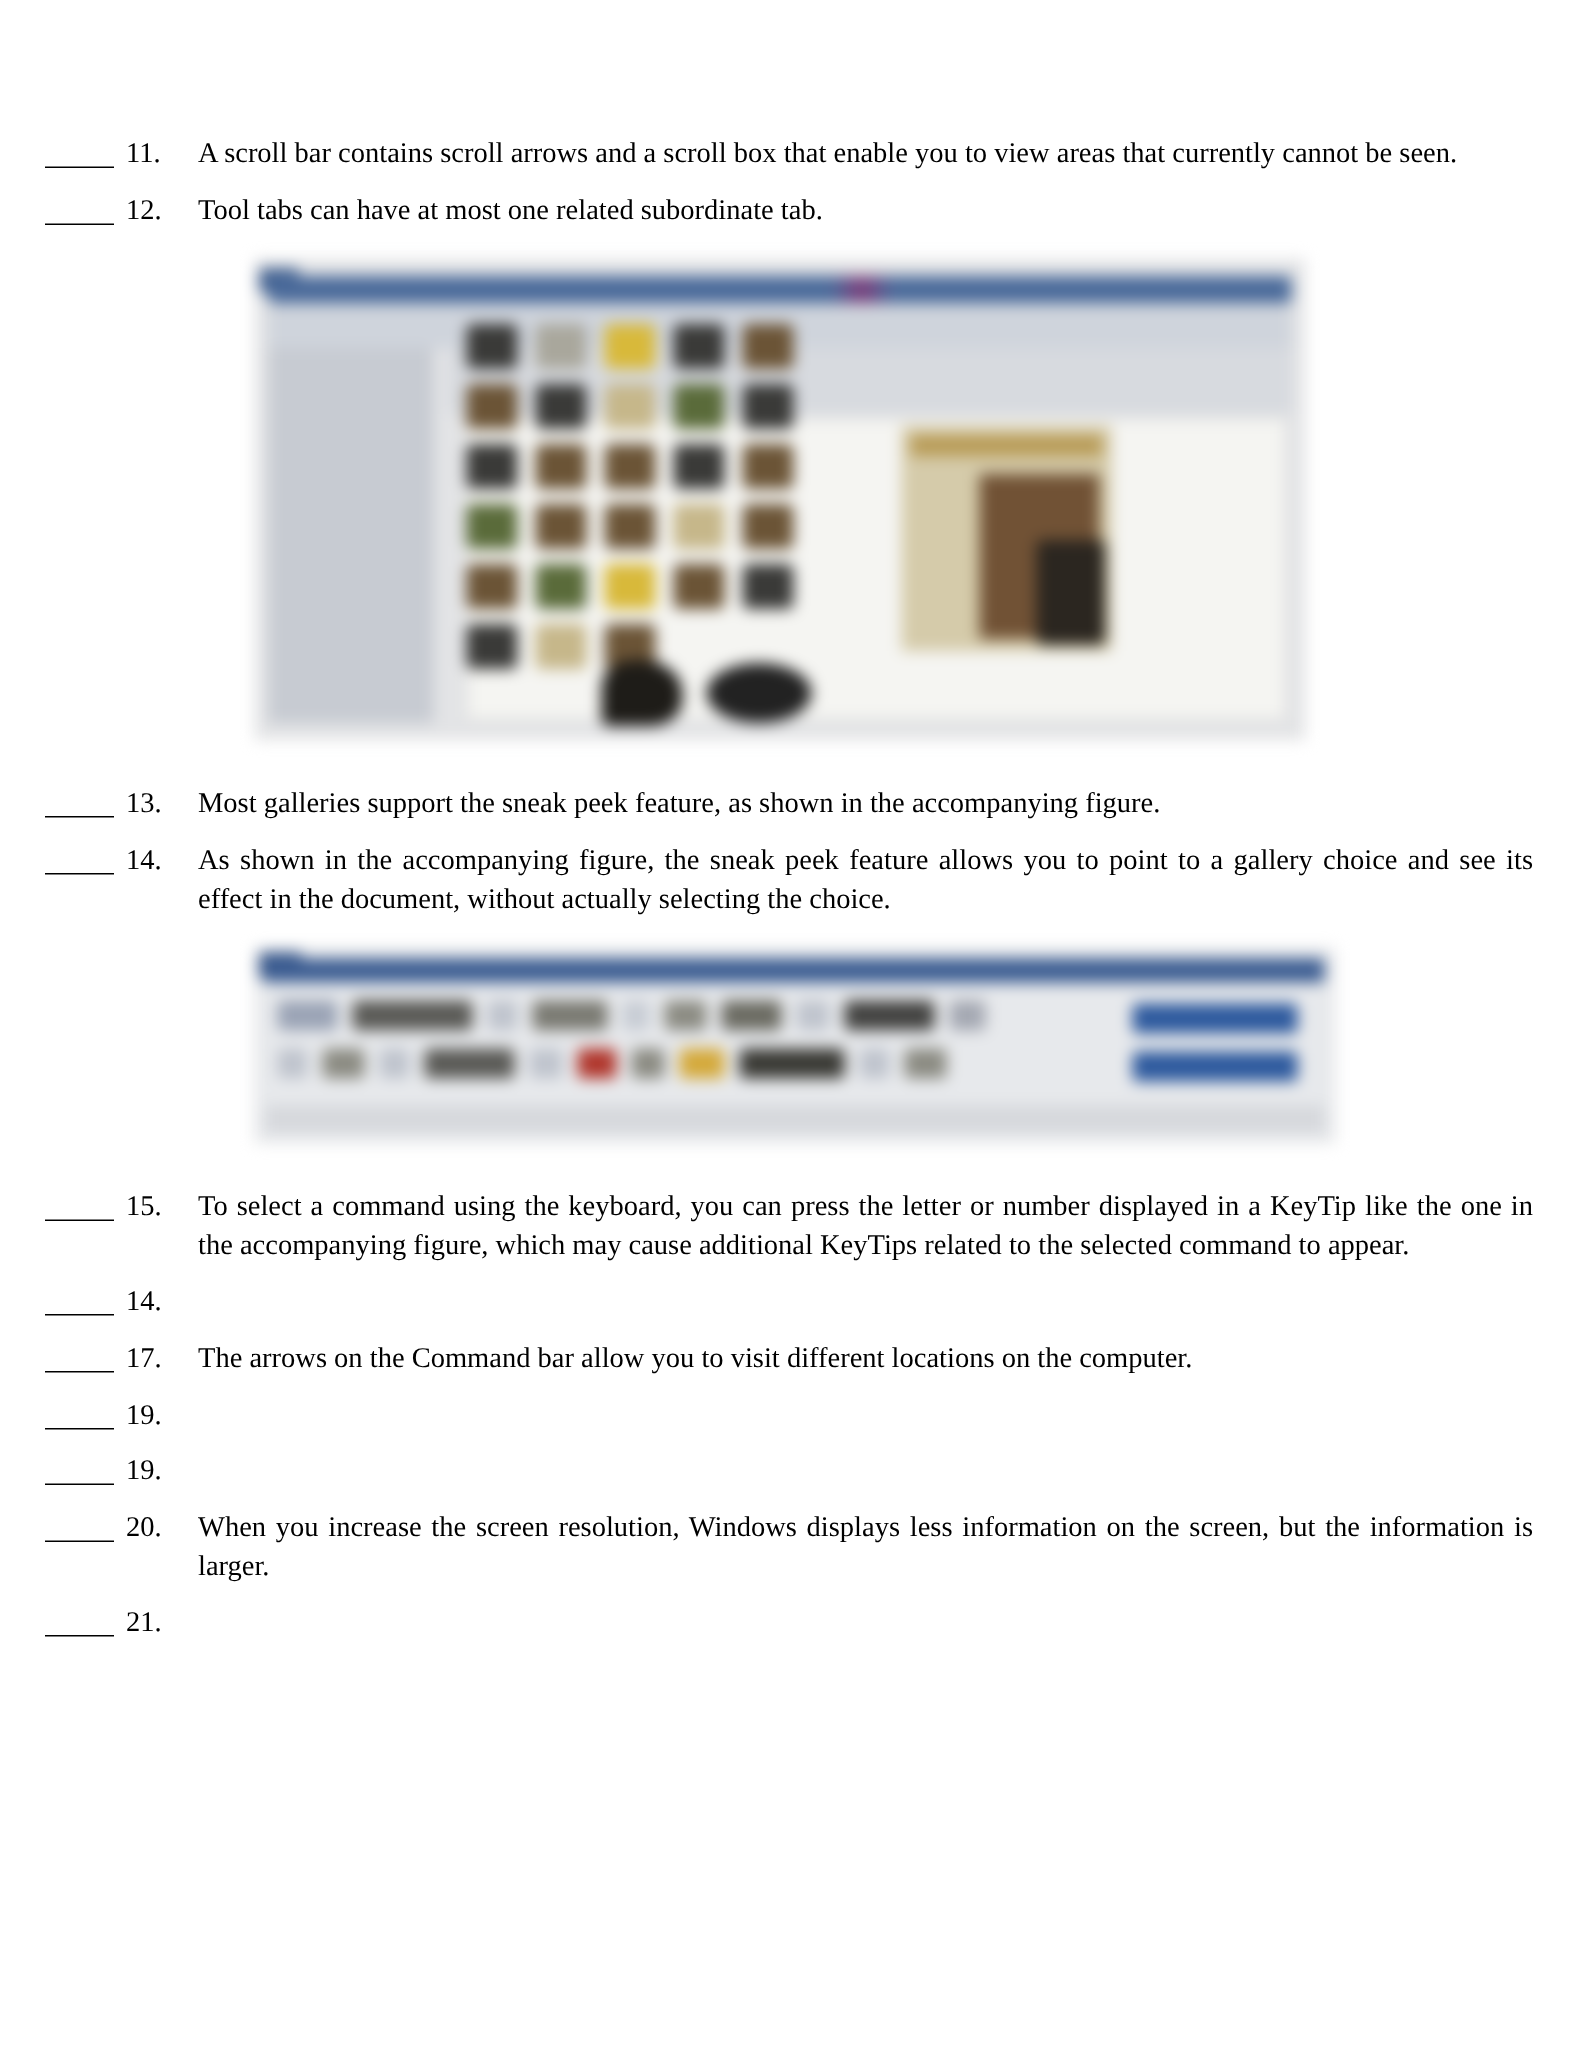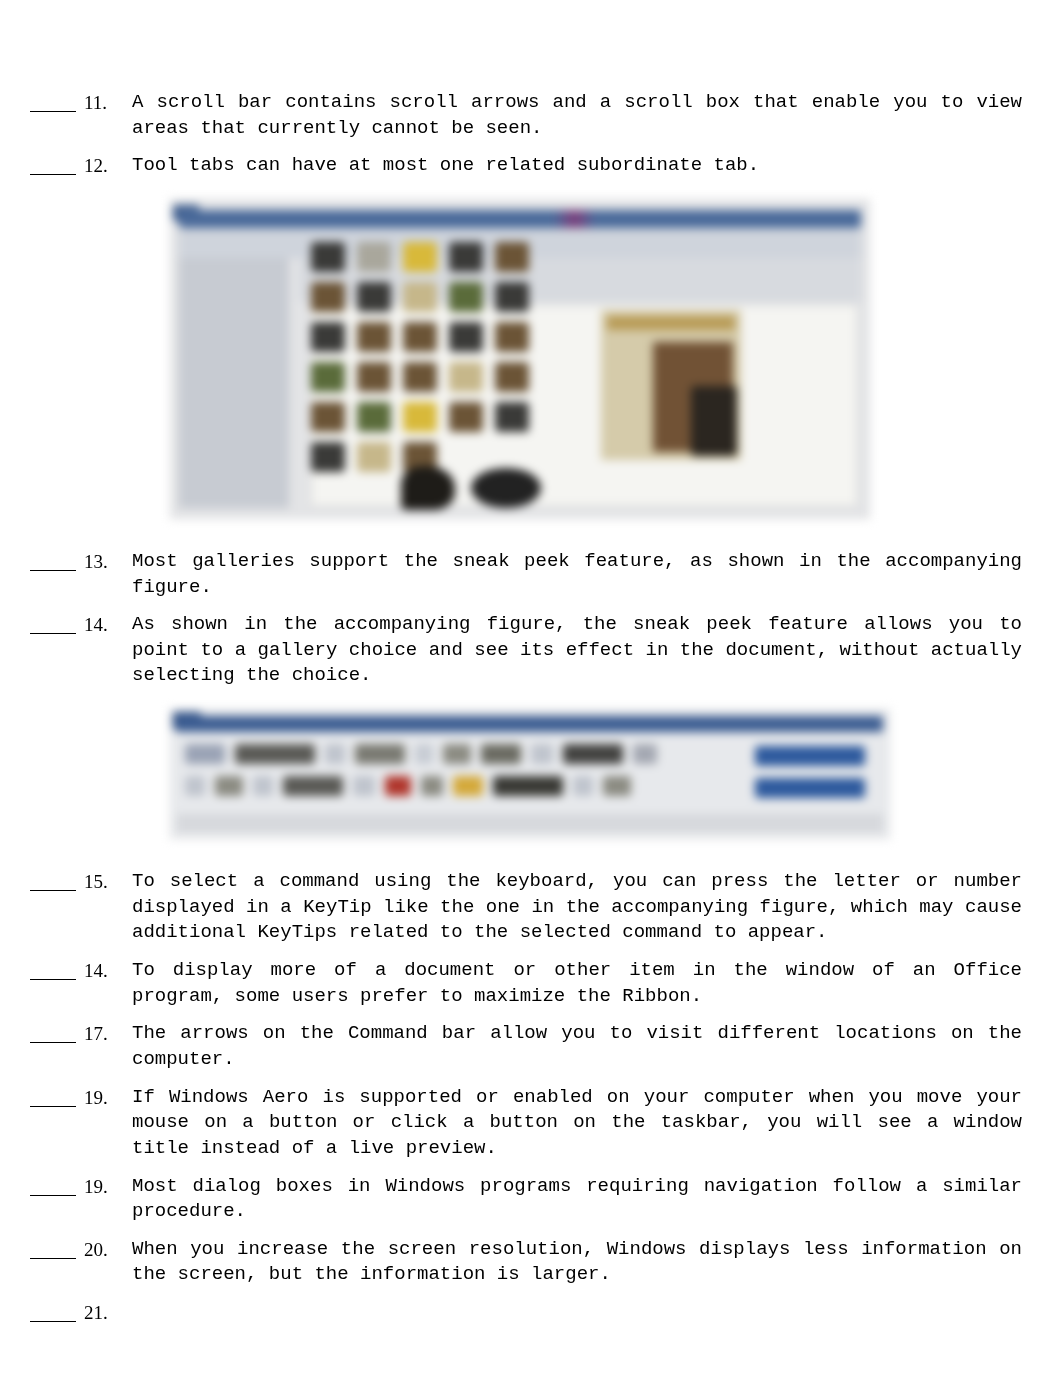--- a/index.html
+++ b/index.html
@@ -27,21 +27,20 @@
     }
     .qnum {
       width: 48px;
       flex-shrink: 0;
       padding-right: 12px;
       white-space: nowrap;
     }
     .qtext {
       flex: 1;
       text-align: justify;
-      font-family: Liberation Mono, monospace;
     }
     .figure-wrap {
       margin: 20px 0 30px 140px;
       width: 700px;
     }
     .figure-wrap-wide {
       margin: 20px 0 30px 140px;
       width: 720px;
     }
     
@@ -324,36 +323,33 @@
 </div>
 
 <div class="question-row">
   <span class="blank"></span>
   <span class="qnum">15.</span>
   <span class="qtext">To select a command using the keyboard, you can press the letter or number displayed in a KeyTip like the one in the accompanying figure, which may cause additional KeyTips related to the selected command to appear.</span>
 </div>
 <div class="question-row">
   <span class="blank"></span>
   <span class="qnum">14.</span>
-  <span class="qtext">To display more of a document or other item in the window of an Office program, some users prefer to maximize the Ribbon.</span>
 </div>
 <div class="question-row">
   <span class="blank"></span>
   <span class="qnum">17.</span>
   <span class="qtext">The arrows on the Command bar allow you to visit different locations on the computer.</span>
 </div>
 <div class="question-row">
   <span class="blank"></span>
   <span class="qnum">19.</span>
-  <span class="qtext">If Windows Aero is supported or enabled on your computer when you move your mouse on a button or click a button on the taskbar, you will see a window title instead of a live preview.</span>
 </div>
 <div class="question-row">
   <span class="blank"></span>
   <span class="qnum">19.</span>
-  <span class="qtext">Most dialog boxes in Windows programs requiring navigation follow a similar procedure.</span>
 </div>
 <div class="question-row">
   <span class="blank"></span>
   <span class="qnum">20.</span>
   <span class="qtext">When you increase the screen resolution, Windows displays less information on the screen, but the information is larger.</span>
 </div>
 <div class="question-row">
   <span class="blank"></span>
   <span class="qnum">21.</span>
 </div>

